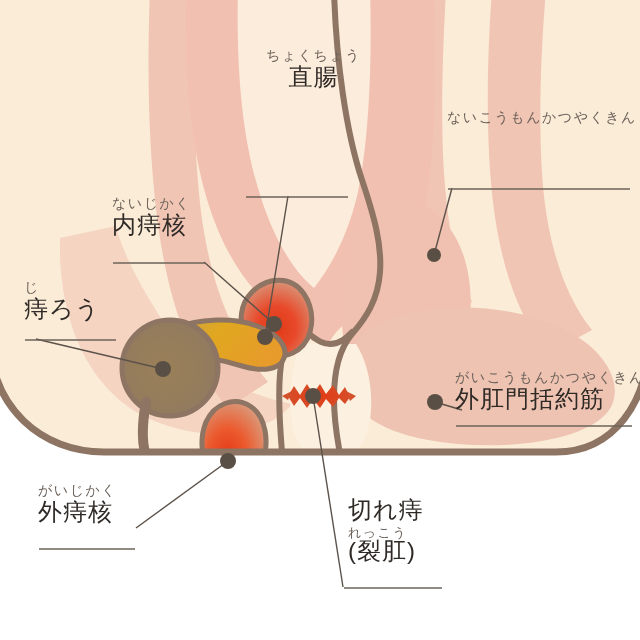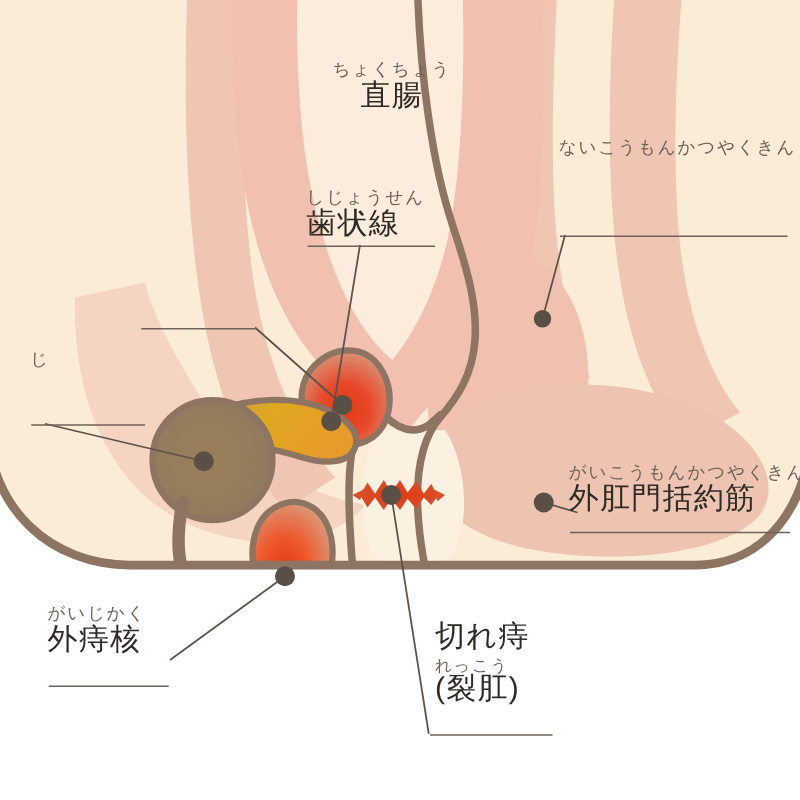--- a/index.html
+++ b/index.html
@@ -266,32 +266,33 @@
       <line x1="39" y1="549" x2="135" y2="549"></line>
       <line x1="344" y1="588" x2="442" y2="588"></line>
     </g>
   </svg>
 
   <div class="label l-rectum">
     <span class="ruby">ちょくちょう</span>
     <span class="main">直腸</span>
   </div>
 
-  <div class="label l-dentate">
-    <span class="ruby">しじょうせん</span>
-    <span class="main">歯状線</span>
-  </div>
 
   <div class="label l-ias">
     <span class="ruby">ないこうもんかつやくきん</span>
   </div>
 
+  <div class="label l-int-hem">
+    <span class="ruby">ないじかく</span>
+    <span class="main">内痔核</span>
+  </div>
 
   <div class="label l-fistula">
     <span class="ruby">じ</span>
+    <span class="main">痔ろう</span>
   </div>
 
   <div class="label l-eas">
     <span class="ruby">がいこうもんかつやくきん</span>
     <span class="main">外肛門括約筋</span>
   </div>
 
   <div class="label l-fissure">
     <span class="main">切れ痔</span>
     <span class="sub-ruby">れっこう</span>

